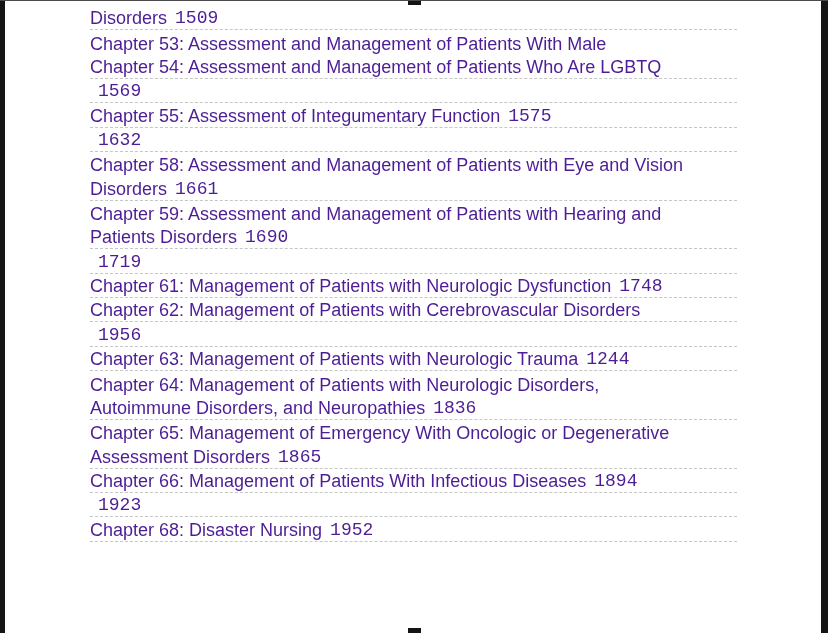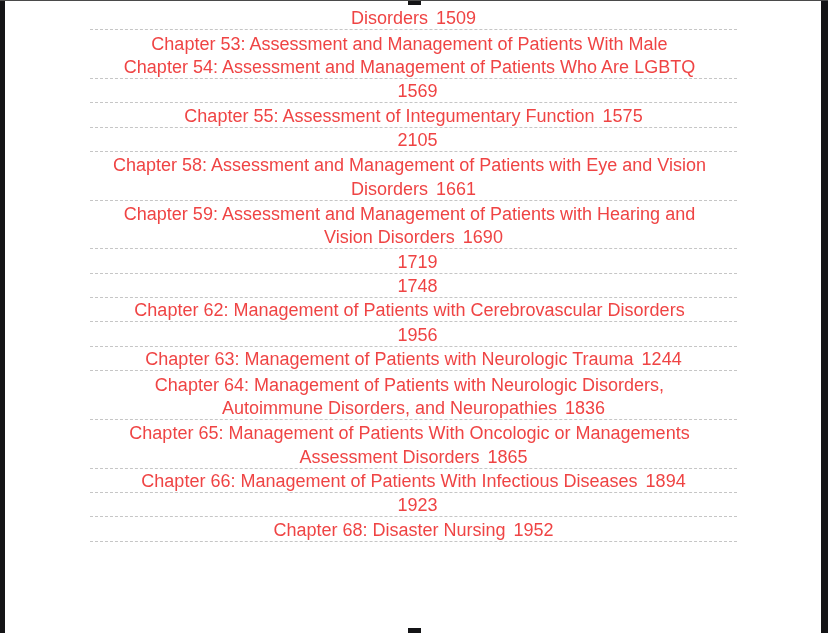--- a/index.html
+++ b/index.html
@@ -36,39 +36,40 @@
   .notch.top    { top: 0;    height: 4px; }
   .notch.bottom { bottom: 0; height: 5px; }
   .toc {
     position: absolute;
     left: 90px;
     top: 5px;
     width: 647px;
   }
   .row {
     display: flex;
-    justify-content: center;
+    justify-content: flex-start;
     align-items: flex-end;
     height: 24.35px;
     box-sizing: border-box;
     padding-bottom: 2px;
     font-size: 18px;
     line-height: 1;
-    color: #ef4444;
+    color: #4c1d95;
     white-space: nowrap;
   }
   .row.leader {
     border-bottom: 1px dashed #c6c6c6;
   }
   .row .title {
     text-align: left;
   }
   .row .pagenum {
     text-align: right;
     padding-left: 8px;
+    font-family: Liberation Mono, monospace;
   }
 </style>
 </head>
 <body>
 
 <div class="page">
   <div class="edge left"></div>
   <div class="edge right"></div>
   <div class="notch top"></div>
   <div class="notch bottom"></div>
@@ -87,42 +88,43 @@
       </div>
       <div class="row leader">
         <span class="title"></span>
         <span class="pagenum">1569</span>
       </div>
       <div class="row leader">
         <span class="title">Chapter 55: Assessment of Integumentary Function</span>
         <span class="pagenum">1575</span>
       </div>
       <div class="row leader">
-        <span class="pagenum">2105</span>
+        <span class="pagenum">1632</span>
       </div>
       <div class="row">
         <span class="title">Chapter 58: Assessment and Management of Patients with Eye and Vision</span>
         <span class="pagenum"></span>
       </div>
       <div class="row leader">
         <span class="title">Disorders</span>
         <span class="pagenum">1661</span>
       </div>
       <div class="row">
         <span class="title">Chapter 59: Assessment and Management of Patients with Hearing and</span>
         <span class="pagenum"></span>
       </div>
       <div class="row leader">
-        <span class="title">Vision Disorders</span>
+        <span class="title">Patients Disorders</span>
         <span class="pagenum">1690</span>
       </div>
       <div class="row leader">
         <span class="pagenum">1719</span>
       </div>
       <div class="row leader">
+        <span class="title">Chapter 61: Management of Patients with Neurologic Dysfunction</span>
         <span class="pagenum">1748</span>
       </div>
       <div class="row leader">
         <span class="title">Chapter 62: Management of Patients with Cerebrovascular Disorders</span>
         <span class="pagenum"></span>
       </div>
       <div class="row leader">
         <span class="title"></span>
         <span class="pagenum">1956</span>
       </div>
@@ -132,21 +134,21 @@
       </div>
       <div class="row">
         <span class="title">Chapter 64: Management of Patients with Neurologic Disorders,</span>
         <span class="pagenum"></span>
       </div>
       <div class="row leader">
         <span class="title">Autoimmune Disorders, and Neuropathies</span>
         <span class="pagenum">1836</span>
       </div>
       <div class="row">
-        <span class="title">Chapter 65: Management of Patients With Oncologic or Managements</span>
+        <span class="title">Chapter 65: Management of Emergency With Oncologic or Degenerative</span>
         <span class="pagenum"></span>
       </div>
       <div class="row leader">
         <span class="title">Assessment Disorders</span>
         <span class="pagenum">1865</span>
       </div>
       <div class="row leader">
         <span class="title">Chapter 66: Management of Patients With Infectious Diseases</span>
         <span class="pagenum">1894</span>
       </div>

